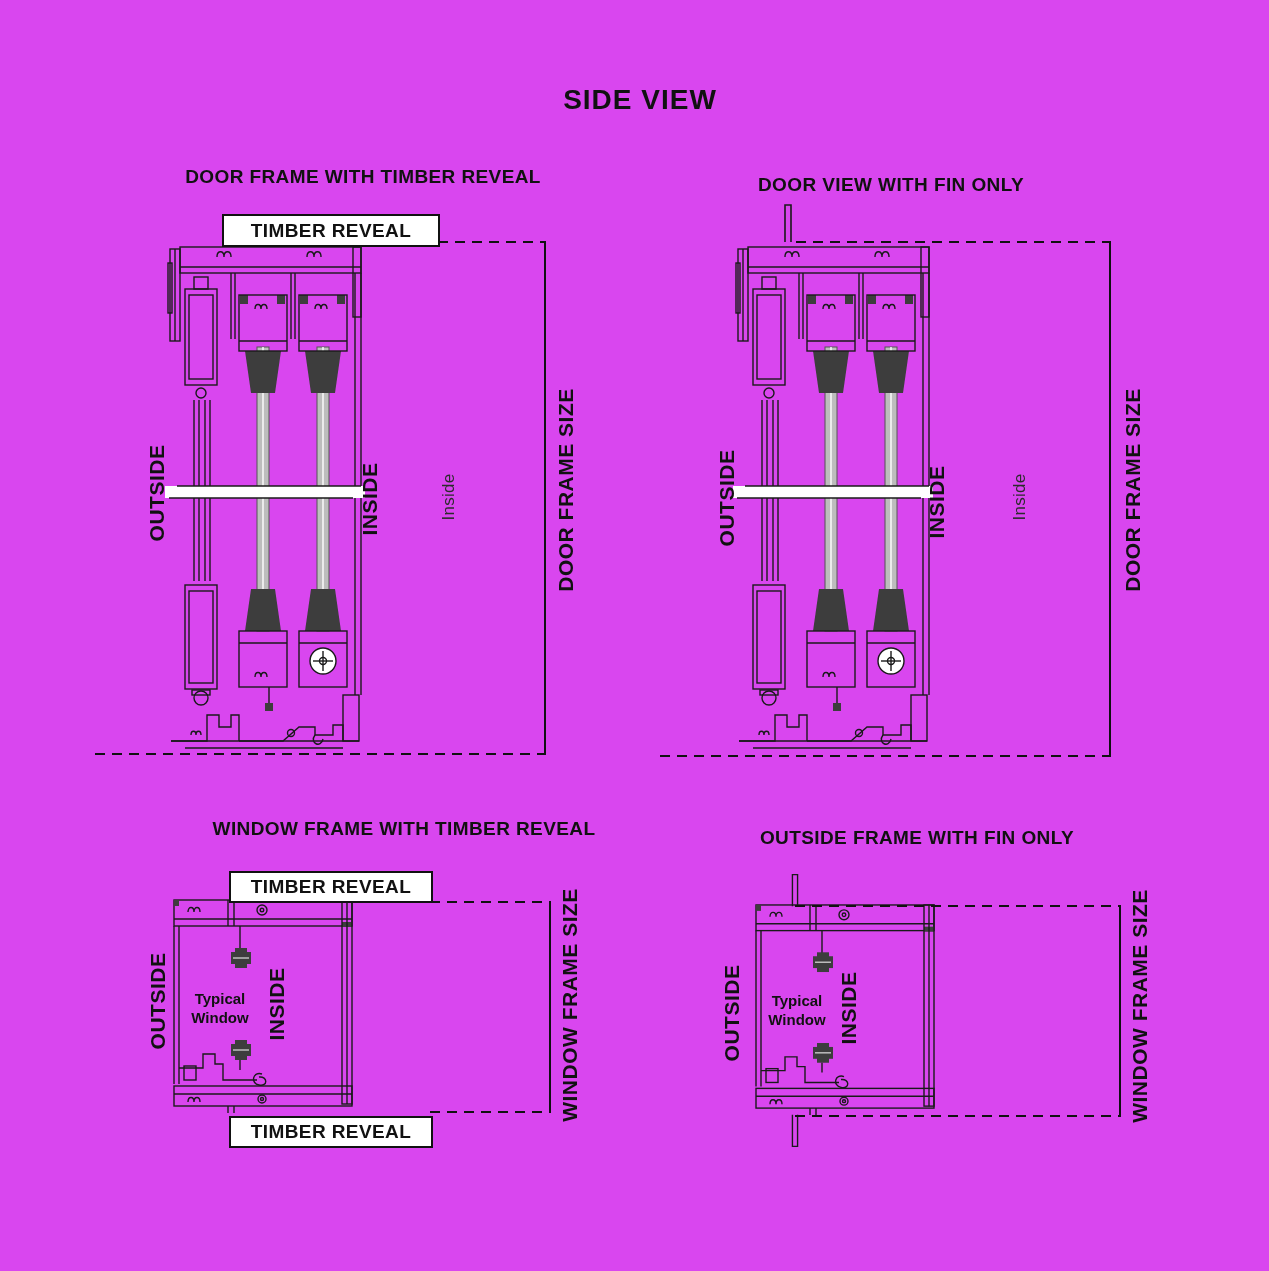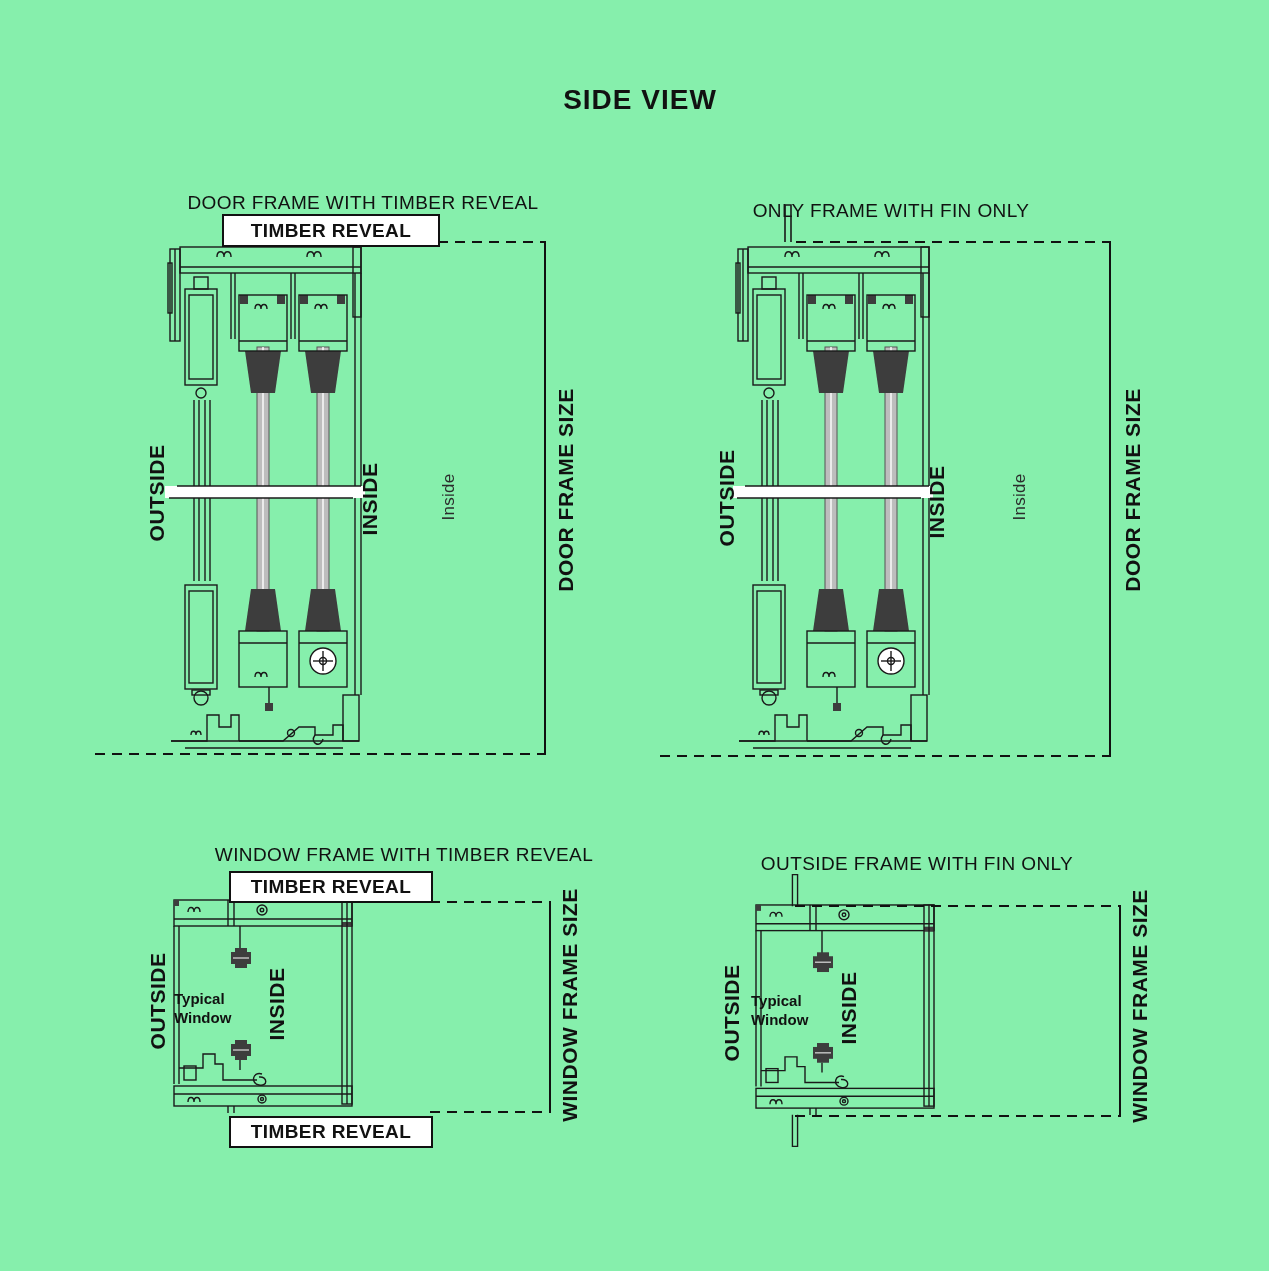--- a/index.html
+++ b/index.html
@@ -1,44 +1,44 @@
 <!DOCTYPE html>
 <html><head>
 <meta charset="utf-8">
 <style>
   html,body{margin:0;padding:0;background:#fff;}
   #stage{
-    position:relative;width:1269px;height:1271px;background:#86efac;overflow:hidden;
+    position:relative;width:1269px;height:1271px;background:#d946ef;overflow:hidden;
     font-family:"Liberation Sans","DejaVu Sans",sans-serif;color:#111;
   }
   .page-title{
     position:absolute;transform:translateX(-50%);font-size:28px;font-weight:bold;
     letter-spacing:1px;white-space:nowrap;
   }
   .quad-title{
-    position:absolute;transform:translateX(-50%);font-size:19px;font-weight:normal;
-    letter-spacing:.4px;white-space:nowrap;margin-top:26px;
+    position:absolute;transform:translateX(-50%);font-size:19px;font-weight:bold;
+    letter-spacing:.4px;white-space:nowrap;
   }
   .timber-box{
     position:absolute;border:2.5px solid #111;background:#fff;display:flex;
     align-items:center;justify-content:center;font-weight:bold;font-size:19px;
     letter-spacing:.4px;white-space:nowrap;z-index:5;
   }
   .rot{
     position:absolute;transform:translate(-50%,-50%) rotate(-90deg);
     white-space:nowrap;font-weight:bold;font-size:21px;letter-spacing:.5px;
   }
   .rot.light{font-weight:400;font-size:17px;color:#2b2b2b;letter-spacing:.3px;}
   .dash-h{
     position:absolute;height:2.2px;
     background:repeating-linear-gradient(90deg,#111 0 10px,transparent 10px 17px);
   }
   .dim-v{position:absolute;width:2.2px;background:#111;}
   .note-window{
-    position:absolute;transform:translate(-50%,-50%);width:92px;
+    position:absolute;transform:translate(-50%,-50%);width:92px;text-align:center;
     font-weight:bold;font-size:15px;line-height:1.25;
   }
   svg.drawing{position:absolute;overflow:visible;}
 </style>
 </head>
 <body>
 
 <div id="stage">
 
   <svg width="0" height="0" style="position:absolute" aria-hidden="true">
@@ -193,21 +193,21 @@
     <div class="dim-v" style="left:544px;top:241px;height:514px"></div>
     <div class="dash-h" style="left:95px;top:753px;width:451px"></div>
 
     <div class="rot" style="left:157px;top:493px">OUTSIDE</div>
     <div class="rot" style="left:370px;top:499px">INSIDE</div>
     <div class="rot light" style="left:449px;top:497px">Inside</div>
     <div class="rot" style="left:566px;top:490px">DOOR FRAME SIZE</div>
   </div>
 
   <div>
-    <div class="quad-title" style="left:891px;top:174px">ONLY FRAME WITH FIN ONLY</div>
+    <div class="quad-title" style="left:891px;top:174px">DOOR VIEW WITH FIN ONLY</div>
 
     <svg class="drawing" style="left:781px;top:202px" width="14" height="42" viewBox="0 0 14 42">
         <use href="#fin"></use>
       </svg>
 
     <svg class="drawing" style="left:733px;top:243px" width="200" height="515" viewBox="0 0 200 515">
       <use href="#door-section"></use>
     </svg>
 
     <div class="dash-h" style="left:796px;top:241px;width:314px"></div>

